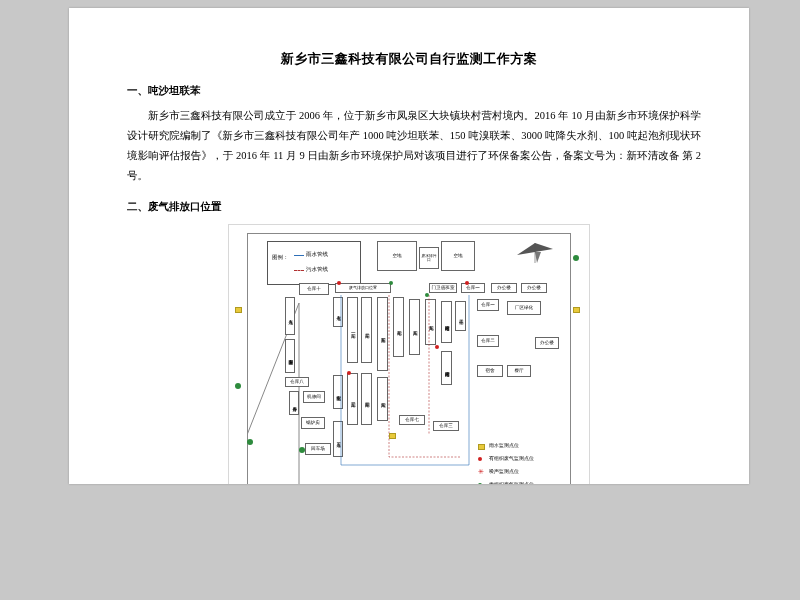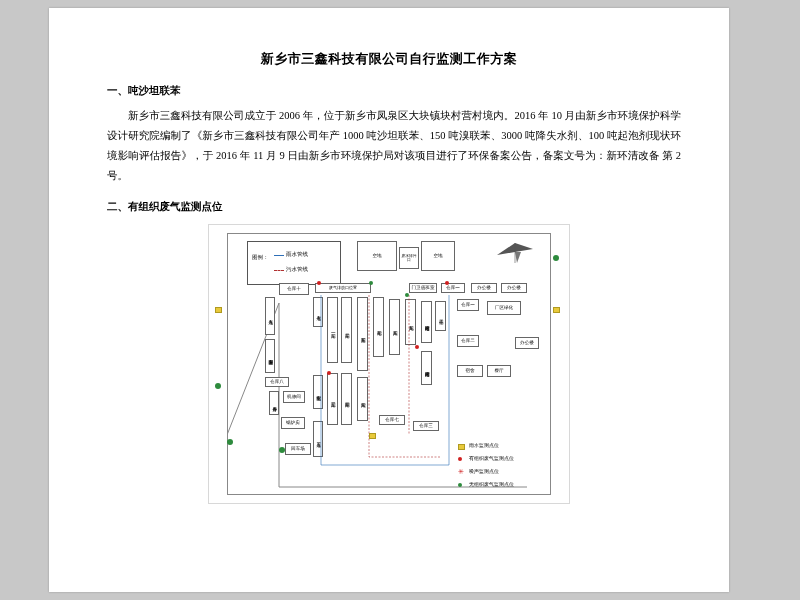--- a/index.html
+++ b/index.html
@@ -8,24 +8,24 @@
     background: #c8c8c8;
   }
   body {
     width: 800px;
     height: 600px;
     overflow: hidden;
     font-family: "Liberation Serif", serif;
   }
   .page {
     position: absolute;
-    left: 49px;
+    left: 69px;
     top: 8px;
     width: 680px;
-    height: 584px;
+    height: 476px;
     background: #ffffff;
     box-shadow: 0 0 2px rgba(0,0,0,0.25);
     overflow: hidden;
   }
   .doc-title {
     text-align: center;
     font-size: 13px;
     font-weight: bold;
     letter-spacing: 0.5px;
     margin-top: 42px;
@@ -192,21 +192,21 @@
 <body>
 
 <div class="page">
 
   <div class="doc-title">新乡市三鑫科技有限公司自行监测工作方案</div>
 
   <div class="section-head">一、吨沙坦联苯</div>
 
   <div class="body-text">新乡市三鑫科技有限公司成立于 2006 年，位于新乡市凤泉区大块镇块村营村境内。2016 年 10 月由新乡市环境保护科学设计研究院编制了《新乡市三鑫科技有限公司年产 1000 吨沙坦联苯、150 吨溴联苯、3000 吨降失水剂、100 吨起泡剂现状环境影响评估报告》，于 2016 年 11 月 9 日由新乡市环境保护局对该项目进行了环保备案公告，备案文号为：新环清改备 第 2 号。</div>
 
-  <div class="section-head-2">二、有组织废气监测点位</div>
+  <div class="section-head-2">二、废气排放口位置</div>
 
   <div class="figure">
     <div class="fig-inner">
 
       <div class="site-outline"></div>
 
       <svg class="poly" viewBox="0 0 324 210">
         <polyline points="0,150 52,18 52,202 300,202" fill="none" stroke="#888" stroke-width="1"></polyline>
       </svg>
 

